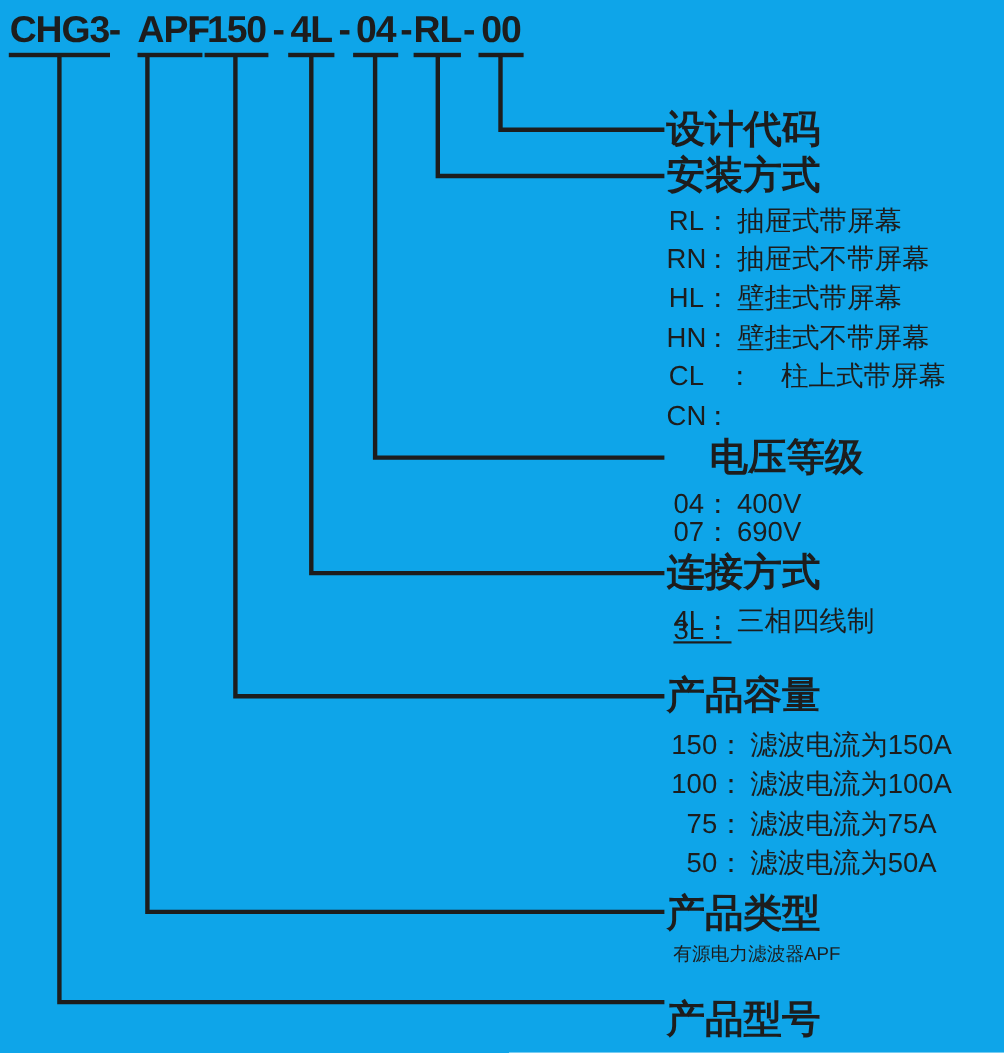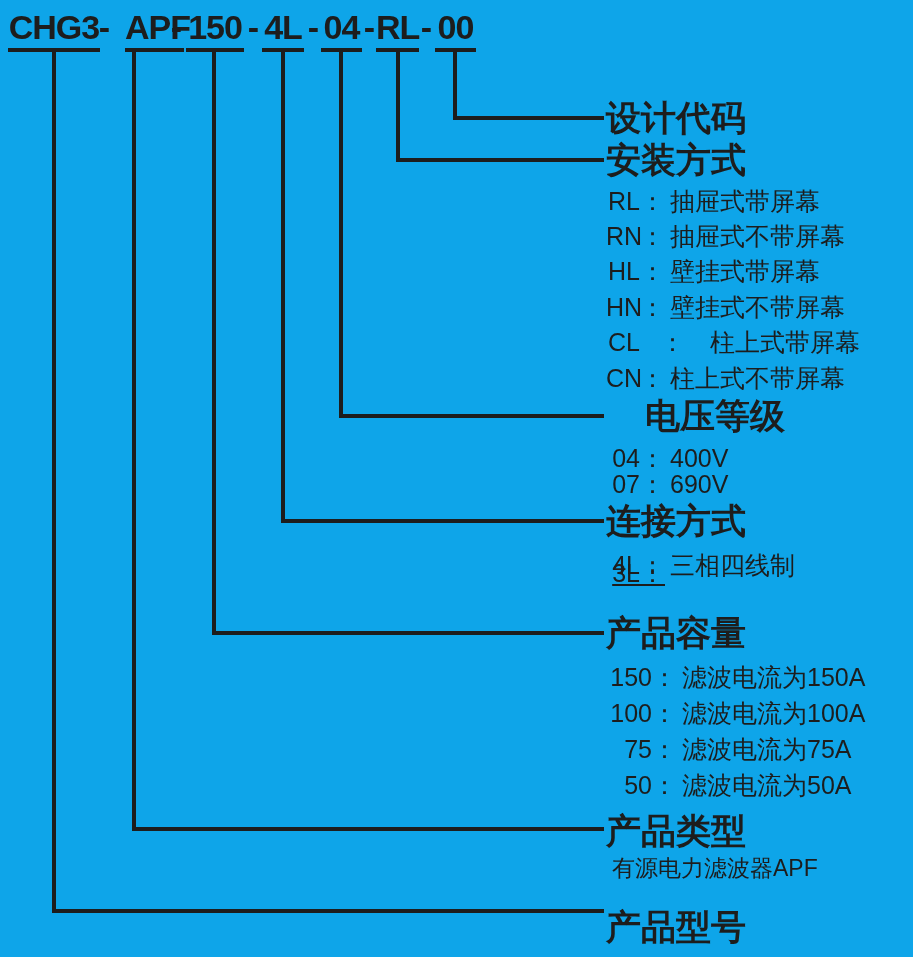--- a/index.html
+++ b/index.html
@@ -27,21 +27,21 @@
   }
   .opt {
     position:absolute; left:606px; height:30px; line-height:30px;
     font-size:25px; white-space:nowrap; display:flex; align-items:baseline;
   }
   .opt .code { display:inline-block; width:34px; text-align:right; }
   .opt.wide .code { width:46px; }
   .opt .desc { margin-left:5px; }
   .note {
     position:absolute; left:612px; height:30px; line-height:30px;
-    font-size:23px; white-space:nowrap;
+    font-size:17px; white-space:nowrap;
   }
 </style>
 </head>
 <body>
 
 <div class="canvas">
 
   <svg class="lines" width="913" height="957" viewBox="0 0 913 957">
     <g fill="none" stroke="#1d1d1d" stroke-width="4">
       <polyline points="455,50 455,118 604,118"></polyline>
@@ -92,21 +92,20 @@
       <span class="desc">壁挂式不带屏幕</span>
   </div>
   <div class="opt" style="top:327px;gap:20px;">
     <span class="code">CL</span>
       <span>：</span>
       <span class="desc">柱上式带屏幕</span>
   </div>
   <div class="opt" style="top:363px;">
     <span class="code">CN</span>
       <span>：</span>
-      <span class="desc">柱上式不带屏幕</span>
   </div>
 
   <div class="sec-title" style="top:400px;margin-left:39px;">电压等级</div>
   <div class="opt" style="top:443px;">
     <span class="code">04</span>
       <span>：</span>
       <span class="desc">400V</span>
   </div>
   <div class="opt" style="top:469px;">
     <span class="code">07</span>

